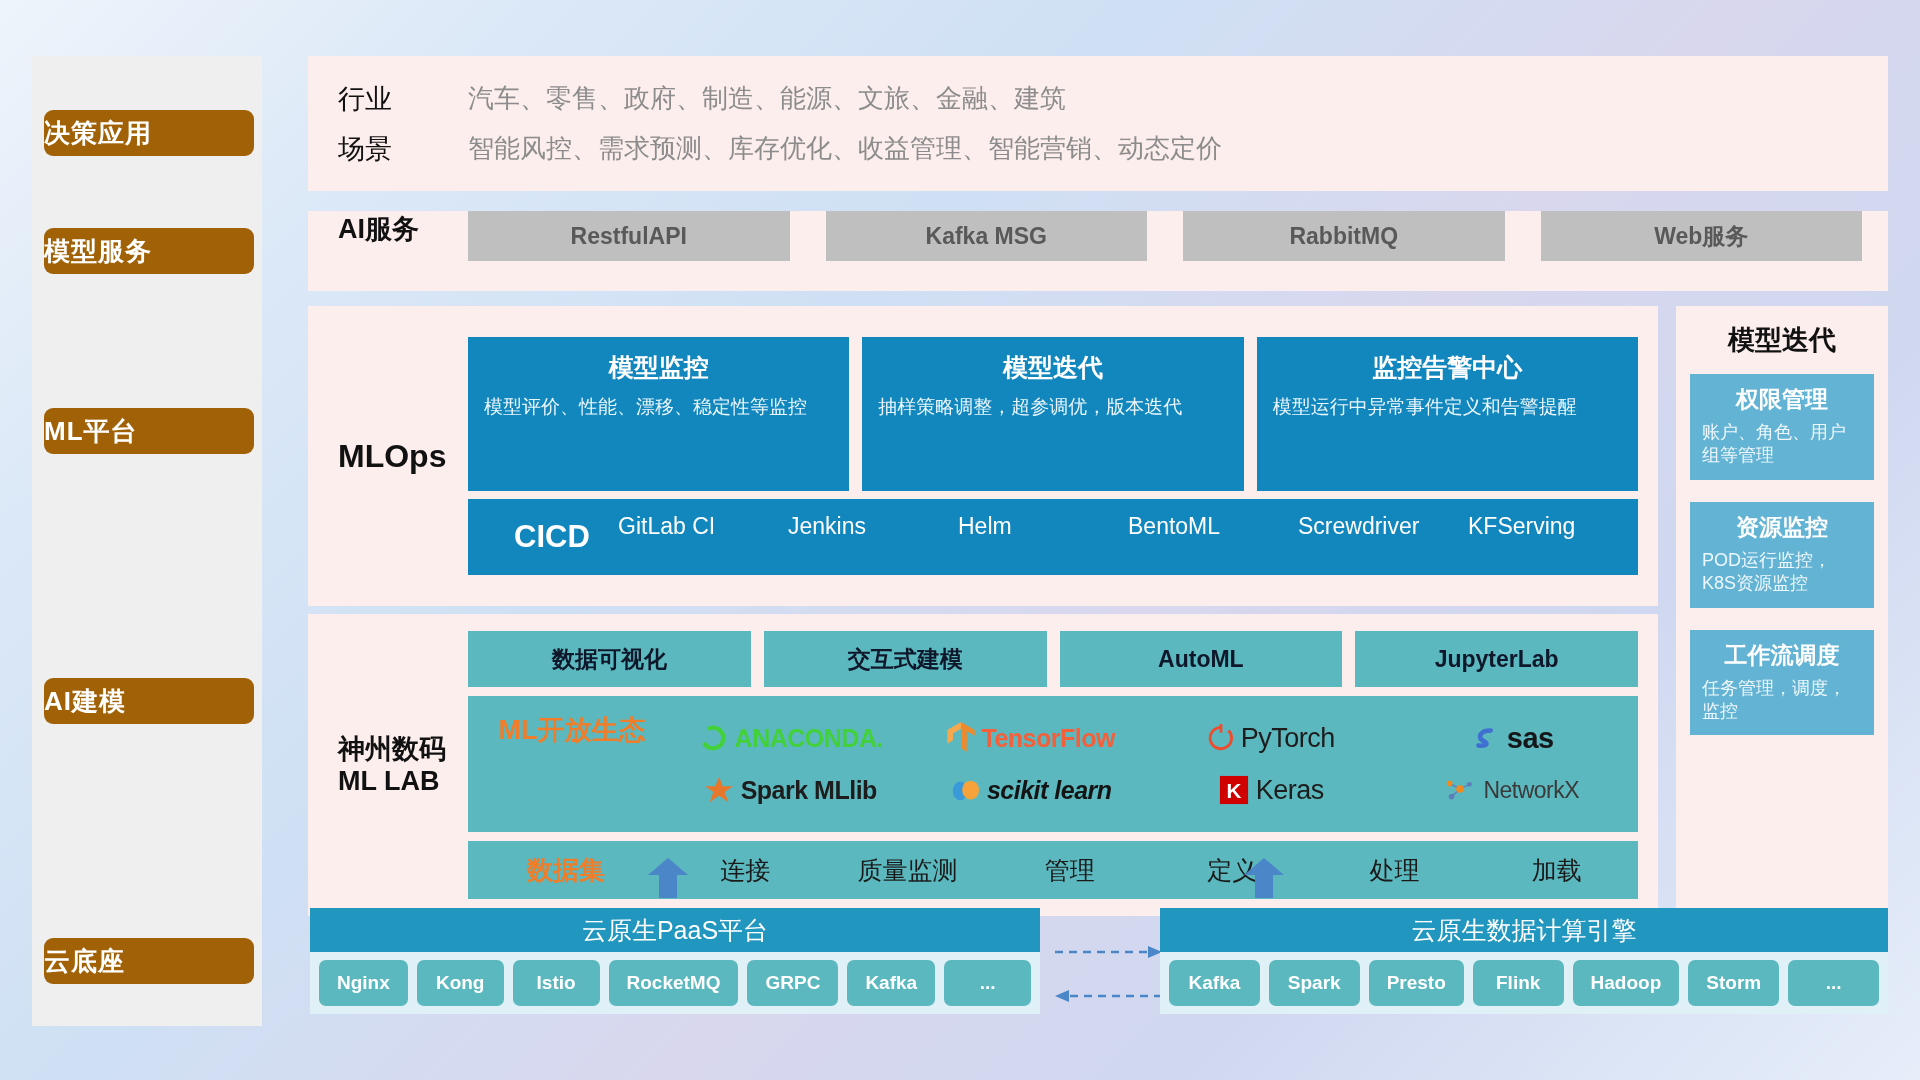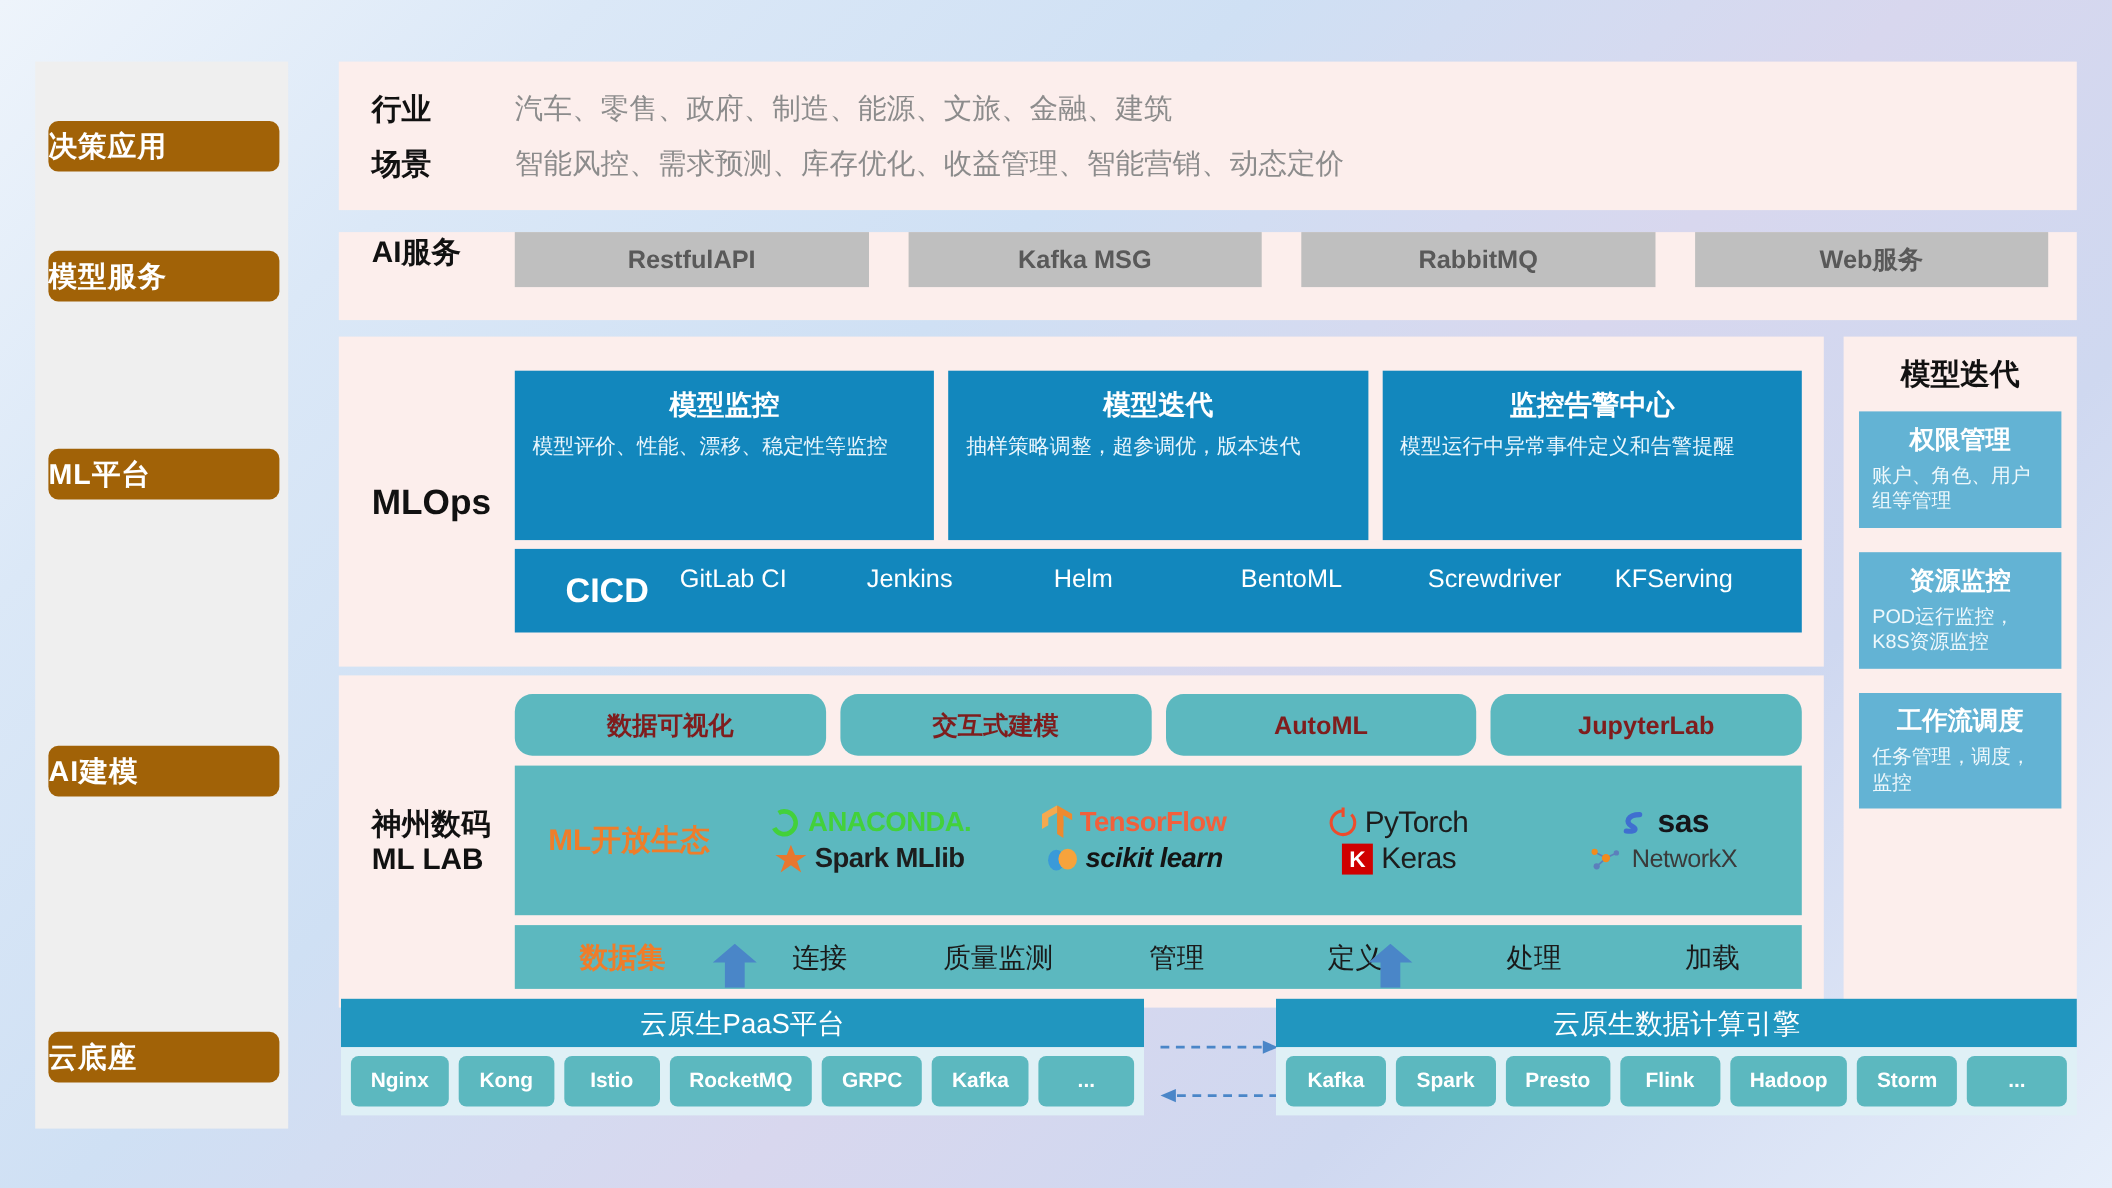--- a/index.html
+++ b/index.html
@@ -23,21 +23,21 @@
   }
   
   #main{position:absolute;left:308px;top:56px;width:1580px;}
   .band{background:#fceeec;box-sizing:border-box;}
   
   #band-apps{
     position:absolute;left:0;top:0;width:1580px;height:135px;
     display:flex;flex-direction:column;justify-content:center;padding:6px 0 6px 30px;
   }
   .kv-row{display:flex;align-items:center;height:50px;}
-  .kv-key{width:130px;font-size:27px;font-weight:bold;color:#111;flex:none;}
+  .kv-key{width:130px;font-size:27px;font-weight:normal;color:#111;flex:none;}
   .kv-val{font-size:26px;color:#8c8c8c;}
   
   #band-svc{
     position:absolute;left:0;top:155px;width:1580px;height:80px;
     display:flex;align-items:flex-start;padding-left:30px;
   }
   #band-svc .row-label{width:130px;font-size:27px;font-weight:bold;color:#111;flex:none;}
   .svc-list{display:flex;flex:1;gap:36px;padding-right:26px;}
   .svc-chip{
     flex:1;height:50px;background:#bfbfbf;color:#595959;
@@ -69,24 +69,24 @@
   #band-model{
     position:absolute;left:0;top:558px;width:1350px;height:302px;
     display:flex;align-items:center;padding-left:30px;
   }
   #band-model .row-label{
     width:130px;flex:none;font-size:27px;font-weight:bold;color:#111;line-height:1.2;
   }
   .model-body{flex:1;display:flex;flex-direction:column;gap:9px;padding-right:20px;height:268px;}
   .tool-row{display:flex;gap:13px;height:56px;}
   .tool-chip{
-    flex:1;background:#5cb8bf;color:#7f1d1d;font-size:23px;font-weight:bold;
-    display:flex;align-items:center;justify-content:center;border-radius:16px;
-  }
-  .eco-row{flex:1;background:#5cb8bf;display:flex;align-items:center;padding:16px 6px;}
+    flex:1;background:#5cb8bf;color:#0f172a;font-size:23px;font-weight:bold;
+    display:flex;align-items:center;justify-content:center;
+  }
+  .eco-row{flex:1;background:#5cb8bf;display:flex;padding:16px 6px;}
   .eco-label{width:196px;flex:none;color:#ef7d2a;font-size:27px;font-weight:bold;text-align:center;}
   .eco-logos{flex:1;display:grid;grid-template-columns:repeat(4,1fr);grid-template-rows:1fr 1fr;align-items:center;justify-items:center;}
   .logo{display:flex;align-items:center;gap:7px;}
   .logo-txt{font-size:25px;font-weight:bold;letter-spacing:-.5px;}
   .ds-row{height:58px;background:#5cb8bf;display:flex;align-items:center;}
   .ds-label{width:196px;flex:none;color:#ef7d2a;font-size:26px;font-weight:bold;text-align:center;}
   .ds-items{flex:1;display:flex;}
   .ds-item{flex:1;text-align:center;font-size:25px;color:#1a1a1a;}
   
   #monitor-panel{

